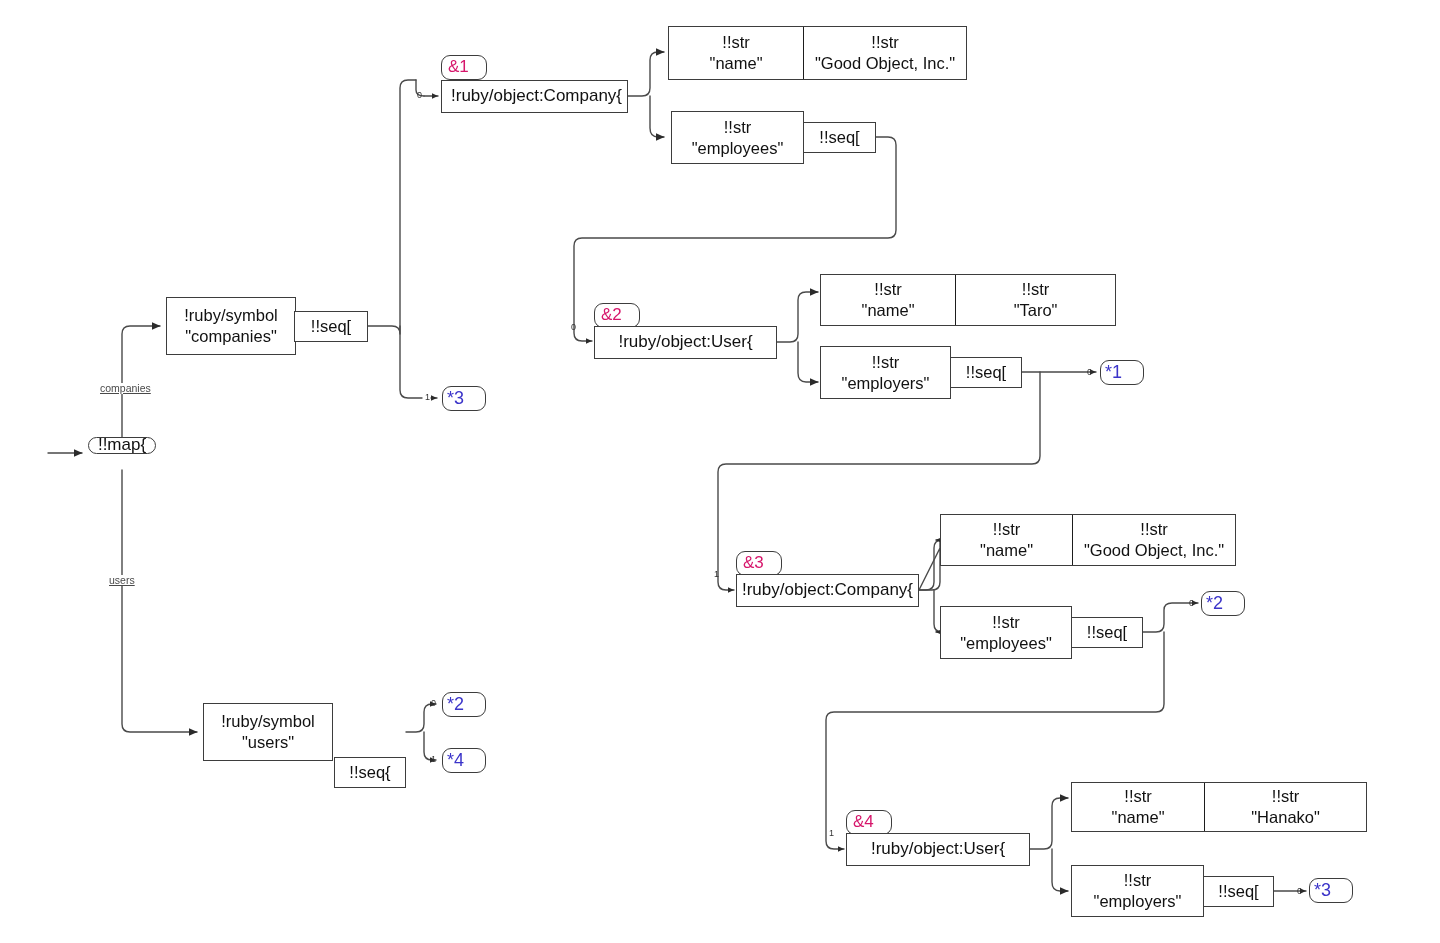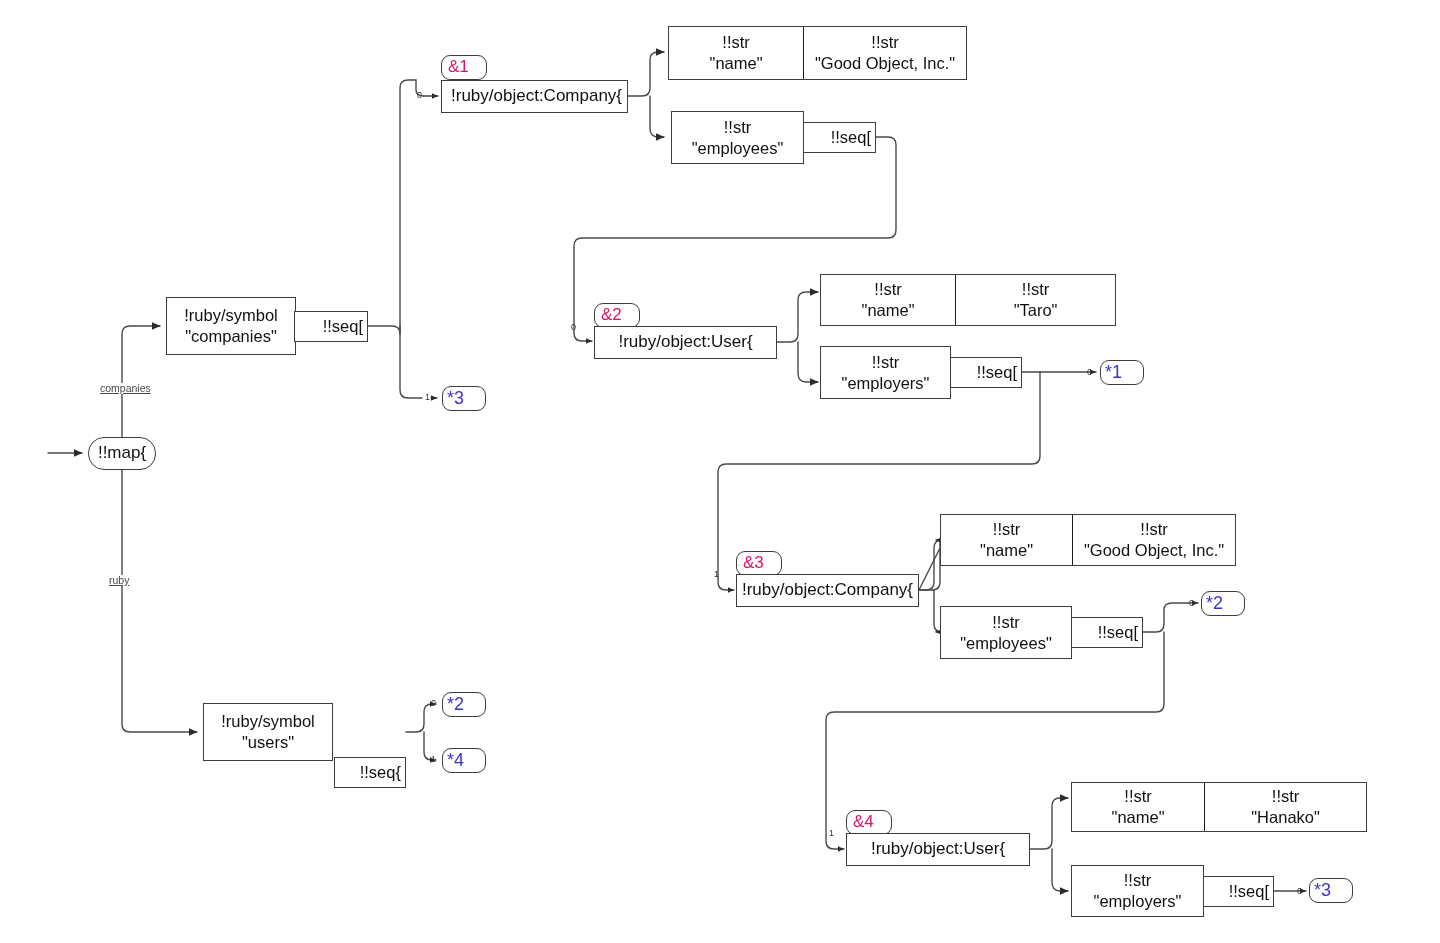--- a/index.html
+++ b/index.html
@@ -82,21 +82,21 @@
     z-index: 5;
     color: #111111;
   }
   .seq-box {
     position: absolute;
     box-sizing: border-box;
     background: #ffffff;
     border: 1.6px solid #3d3d3d;
     display: flex;
     align-items: center;
-    justify-content: flex-end;
+    justify-content: center;
     font-size: 16.5px;
     white-space: nowrap;
     z-index: 6;
     color: #111111;
     padding: 0 4px;
   }
   .anchor-badge {
     position: absolute;
     box-sizing: border-box;
     background: #ffffff;
@@ -196,26 +196,26 @@
       <path d="M1030,849 L1044,849 Q1052,849 1052,841 L1052,806 Q1052,798 1060,798 L1068,798" marker-end="url(#ah)"></path>
       <path d="M1052,849 L1052,882 Q1052,891 1060,891 L1068,891" marker-end="url(#ah)"></path>
 
       <path d="M1274,891 L1306,891" marker-end="url(#ahs)"></path>
 
       <path d="M406,732 L416,732 Q424,732 424,724 L424,712 Q424,704 432,704 L436,704" marker-end="url(#ahs)"></path>
       <path d="M424,732 L424,752 Q424,760 432,760 L436,760" marker-end="url(#ahs)"></path>
     </g>
   </svg>
 
-  <div class="node tag-node" style="left:88px; top:437px; width:68px; height:33px;border-radius:16px;">
+  <div class="node tag-node" style="left:88px; top:437px; width:68px; height:17px;border-radius:16px;">
     <span>!!map{</span>
   </div>
 
   <div class="edge-label" style="left:100px; top:383px;">companies</div>
-  <div class="edge-label" style="left:109px; top:575px;">ruby</div>
+  <div class="edge-label" style="left:109px; top:575px;">users</div>
 
   <div class="kv-box" style="left:166px; top:297px; width:130px; height:58px;">
     <span>!ruby/symbol</span>
     <span>"companies"</span>
   </div>
   <div class="seq-box" style="left:294px; top:311px; width:74px; height:31px;">
     <span>!!seq[</span>
   </div>
   <div class="idx-label" style="left:417px; top:91px;">0</div>
   <div class="idx-label" style="left:425px; top:393px;">1</div>

